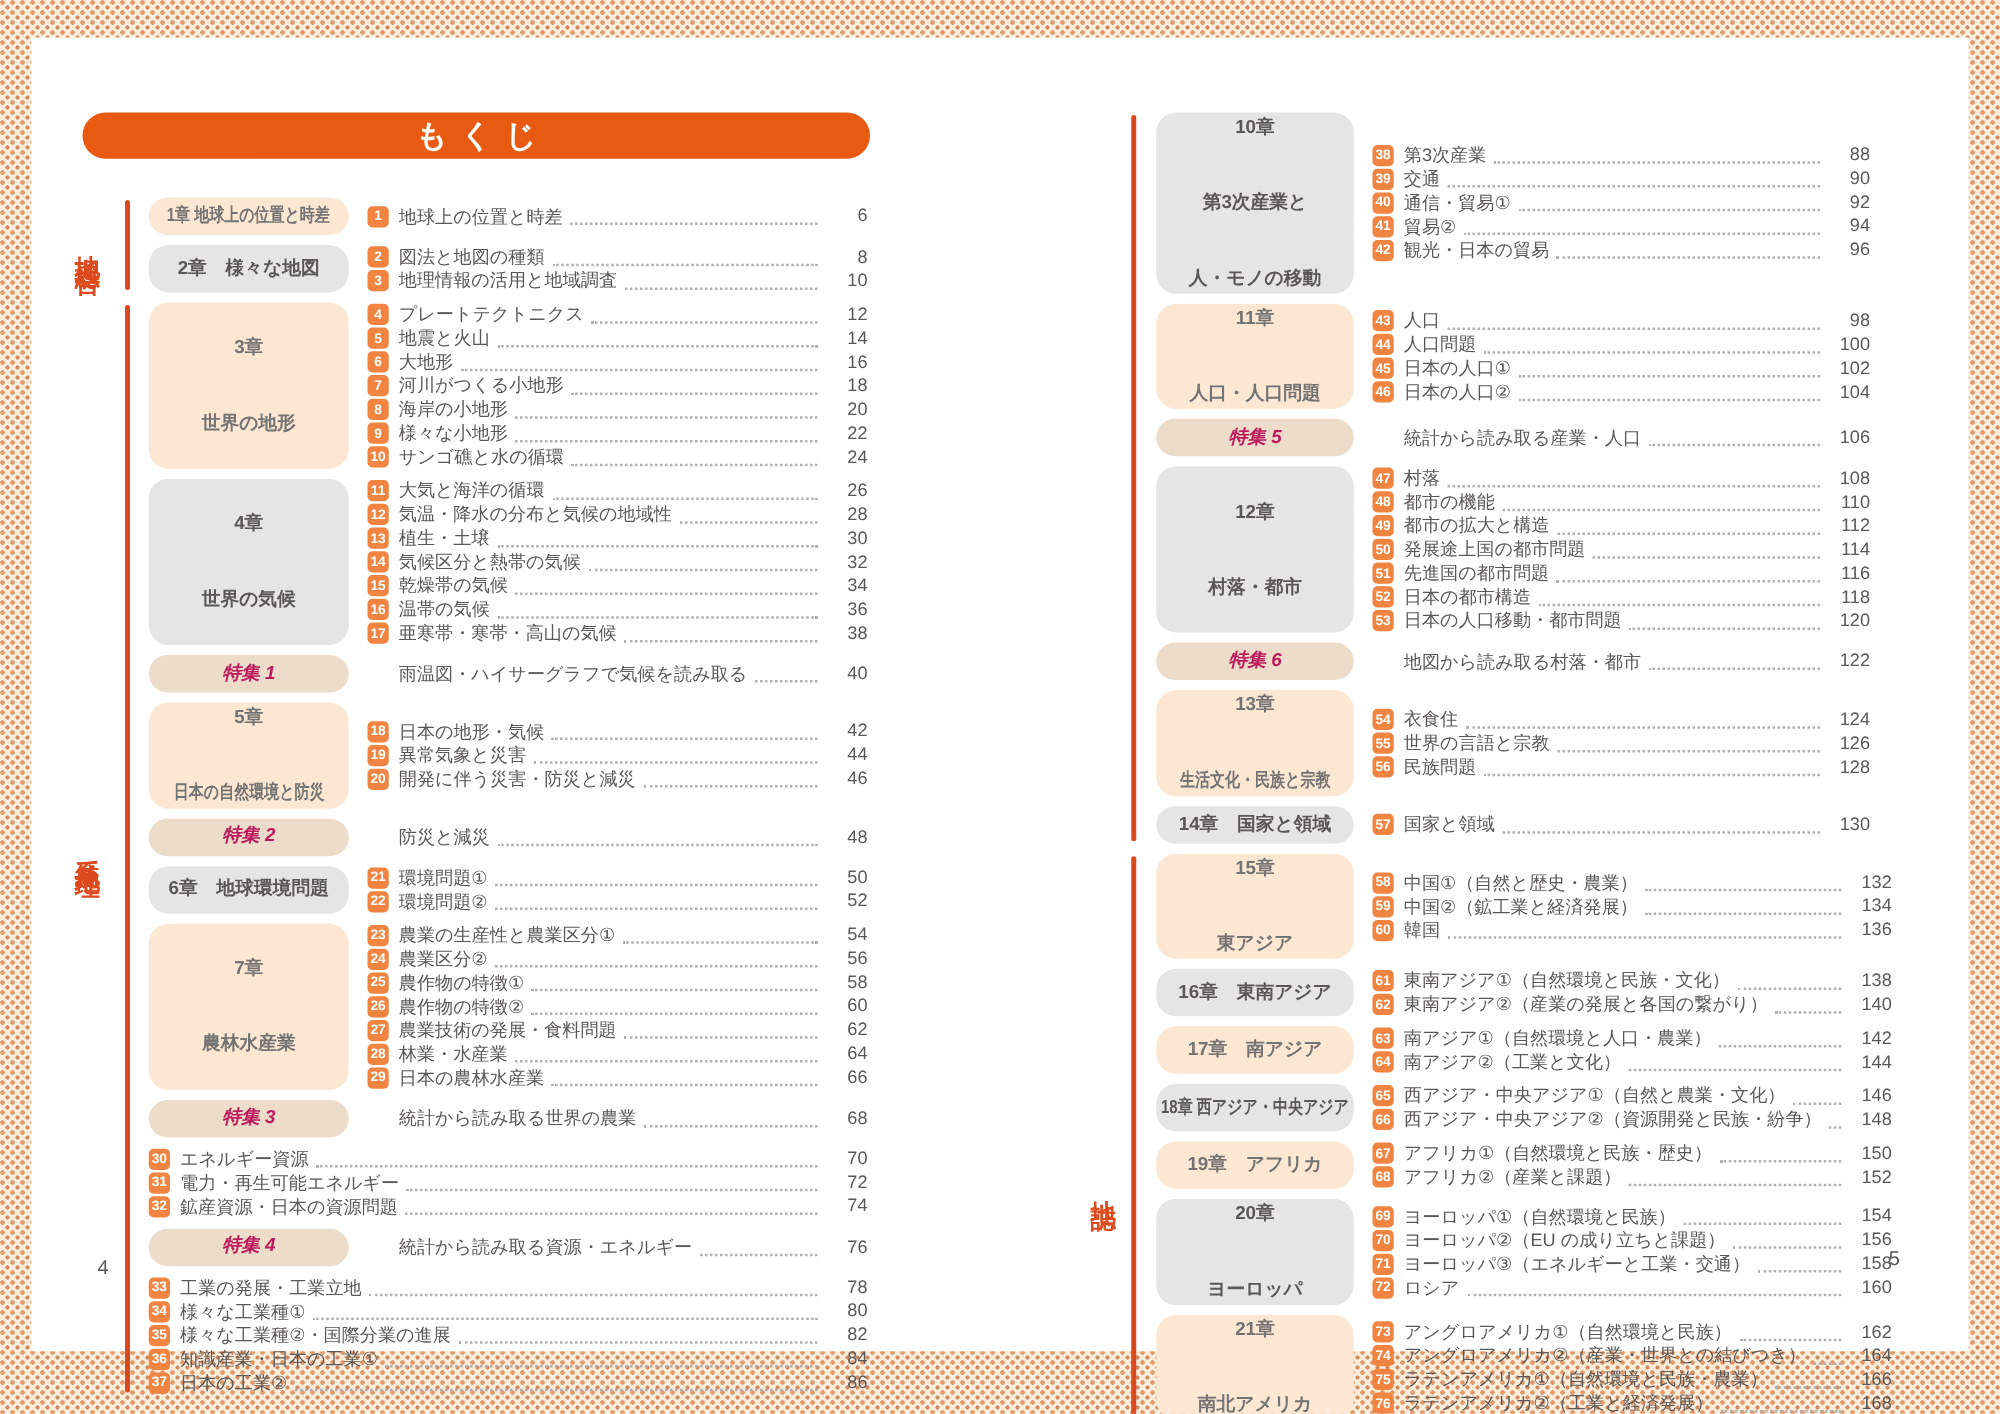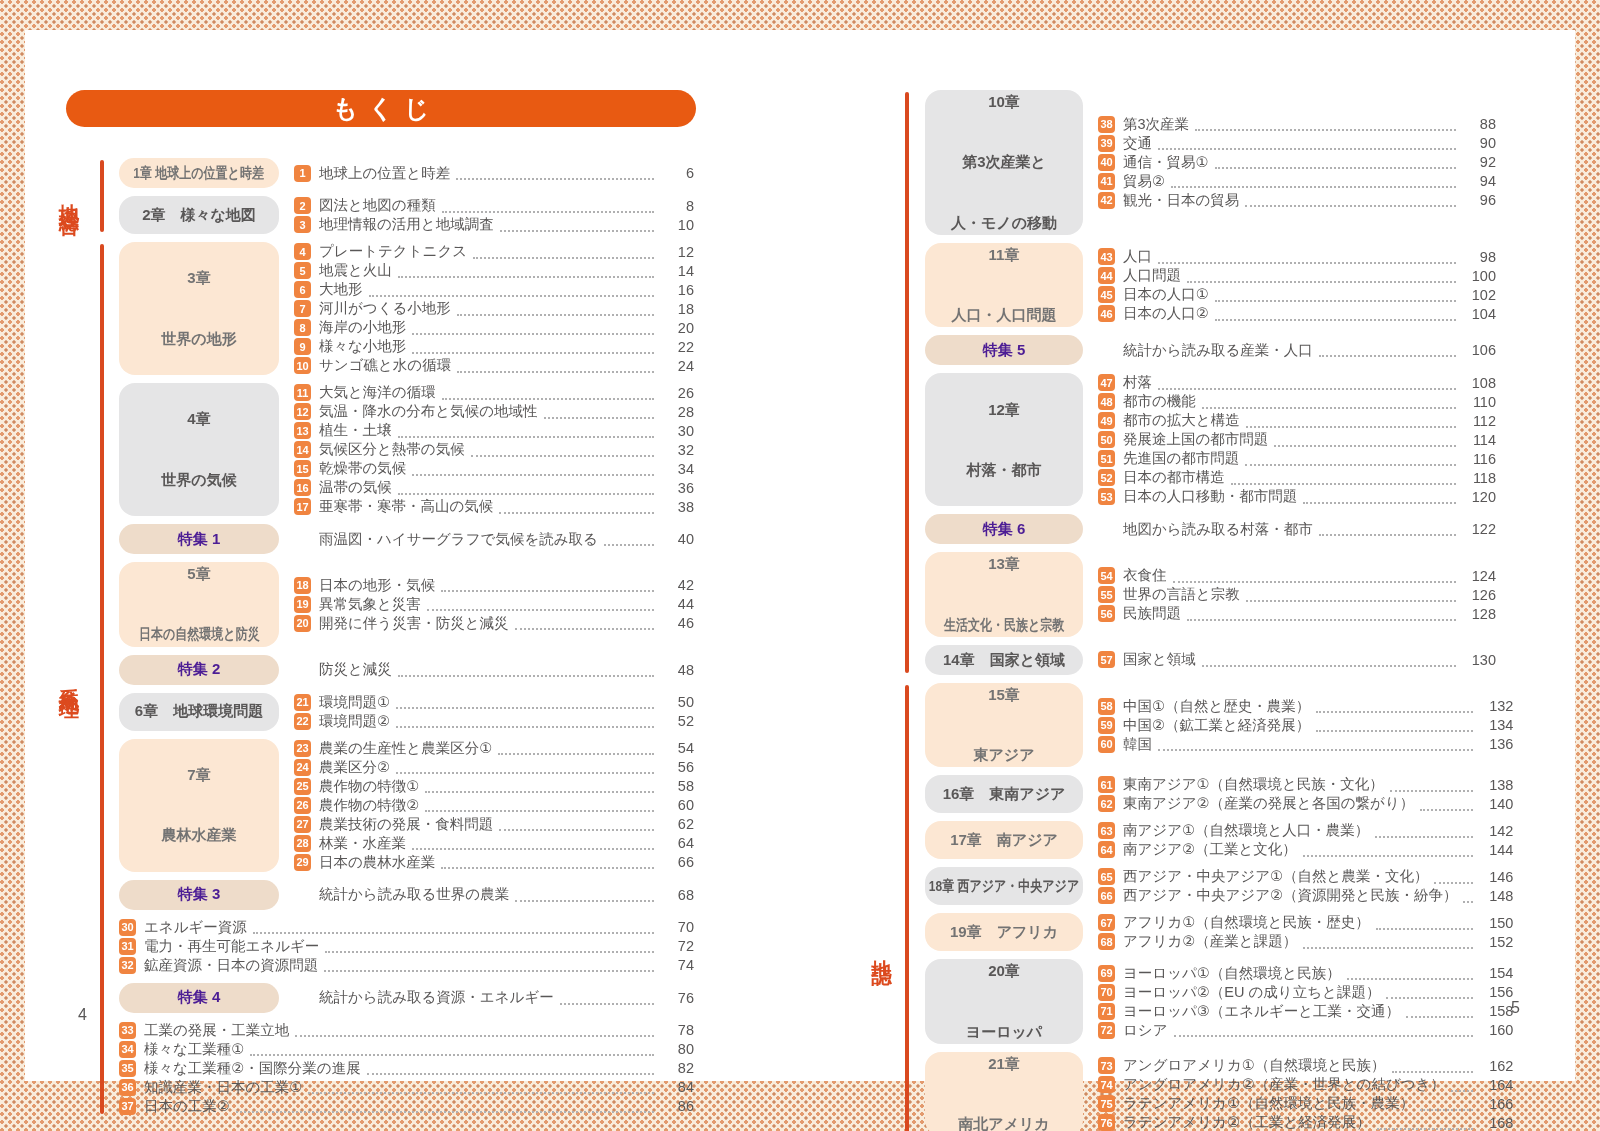--- a/index.html
+++ b/index.html
@@ -30,21 +30,21 @@
   .sec-line{flex:none;width:4px;border-radius:2px;background:#d9491f;margin:2px 0;}
   .sec-content{flex:1;display:flex;flex-direction:column;gap:8px;padding-left:15px;}
   #page-right .sec-content{padding-left:16px;}
   .group{display:flex;gap:15px;min-height:30px;}
   .g-box{flex:none;width:160px;align-self:stretch;border-radius:16px;
     display:flex;flex-direction:column;justify-content:center;align-items:center;
     padding:2px 5px;box-sizing:border-box;gap:40px;}
   #page-right .g-box{width:158px;}
   .g-box.orange{background:#fce7d3;color:#737373;}
   .g-box.gray{background:#e5e5e6;color:#595757;}
-  .g-box.tokushu{background:#eedcca;color:#4c1d95;}
+  .g-box.tokushu{background:#eedcca;color:#be185d;font-style:italic;}
   .box-line{font-weight:bold;font-size:15px;line-height:1.35;white-space:nowrap;}
   .box-line.condensed{transform:scaleX(0.8);}
   .g-items{flex:1;display:flex;flex-direction:column;justify-content:center;padding-right:16px;}
   #page-right .g-items{padding-right:14px;}
   .row{height:19px;display:flex;align-items:center;}
   .badge{flex:none;width:17px;height:17px;border-radius:4px;background:#f08440;color:#fff;
     font-size:11px;font-weight:bold;display:flex;align-items:center;justify-content:center;margin-right:8px;}
   .badge-spacer{flex:none;width:25px;}
   .entry-title{flex:none;font-size:14.5px;color:#595757;white-space:nowrap;}
   .leader{flex:1;border-bottom:2px dotted #b0b0b1;margin:0 6px;height:12px;min-width:10px;}

